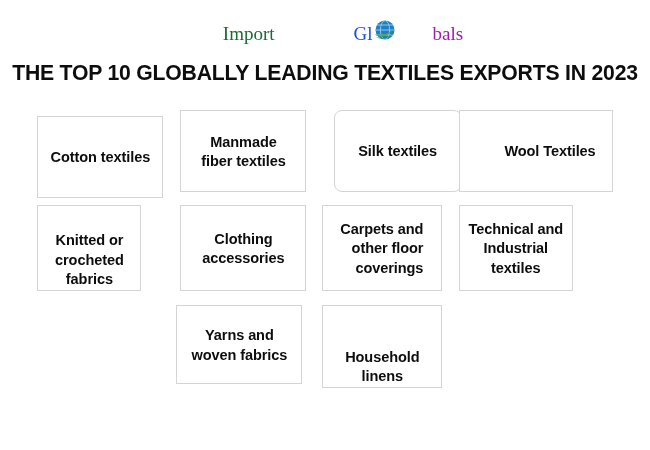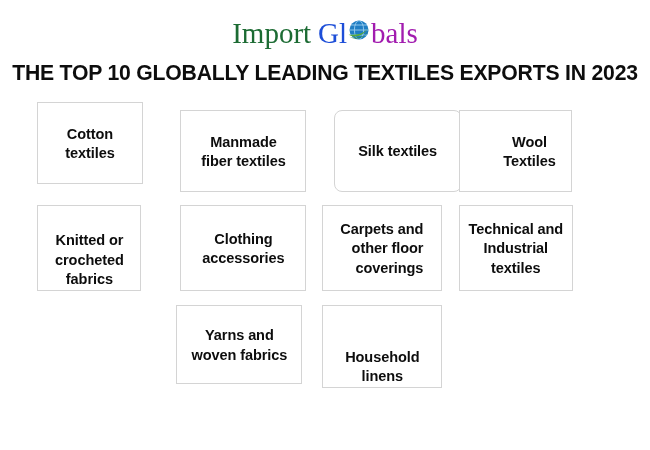--- a/index.html
+++ b/index.html
@@ -26,24 +26,25 @@
     position: absolute;
     top: 18px;
     left: 0;
     width: 650px;
     text-align: center;
     white-space: nowrap;
     line-height: 1;
   }
   .logo-word {
     font-family: "Liberation Serif", serif;
-    font-size: 29px;
+    font-size: 19px;
     font-weight: 400;
     letter-spacing: 0px;
     vertical-align: middle;
+    margin-left: 36px;
   }
   .logo-import {
     color: #1c6b33;
   }
   .logo-gl {
     color: #1d4ed8;
   }
   .logo-bals {
     color: #a21caf;
   }
@@ -125,31 +126,31 @@
         <path d="M1.6 16.4 C7.5 20.6 17.0 19.0 22.6 7.6 C18.6 16.4 8.2 17.6 1.6 16.4 Z" fill="#57a93b"></path>
         <path d="M2.6 18.8 C9.0 22.8 18.4 20.4 22.9 10.6 C19.2 19.0 9.6 21.2 2.6 18.8 Z" fill="#2f8f4e" opacity="0.9"></path>
       </svg>
     </span><span class="logo-word logo-bals">bals</span>
   </div>
 
   <div class="title">THE TOP 10 GLOBALLY LEADING TEXTILES EXPORTS IN 2023</div>
 
   <div class="grid">
 
-    <div class="box" style="left:37px;  top:102px; width:106px; height:82px;">
+    <div class="box" style="left:37px;  top:116px; width:126px; height:82px;">
       <span class="box-label">Cotton textiles</span>
     </div>
     <div class="box" style="left:180px; top:110px; width:126px; height:82px;">
       <span class="box-label">Manmade
 fiber textiles</span>
     </div>
     <div class="box" style="left:334px; top:110px; width:128px; height:82px;border-radius:8px;">
       <span class="box-label">Silk textiles</span>
     </div>
-    <div class="box" style="left:459px; top:110px; width:113px; height:82px;padding-left:34px;">
+    <div class="box" style="left:459px; top:110px; width:154px; height:82px;padding-left:34px;">
       <span class="box-label">Wool Textiles</span>
     </div>
 
     <div class="box" style="left:37px;  top:205px; width:104px; height:86px;align-items:flex-end;">
       <span class="box-label">Knitted or
 crocheted
 fabrics</span>
     </div>
     <div class="box" style="left:180px; top:205px; width:126px; height:86px;">
       <span class="box-label">Clothing

